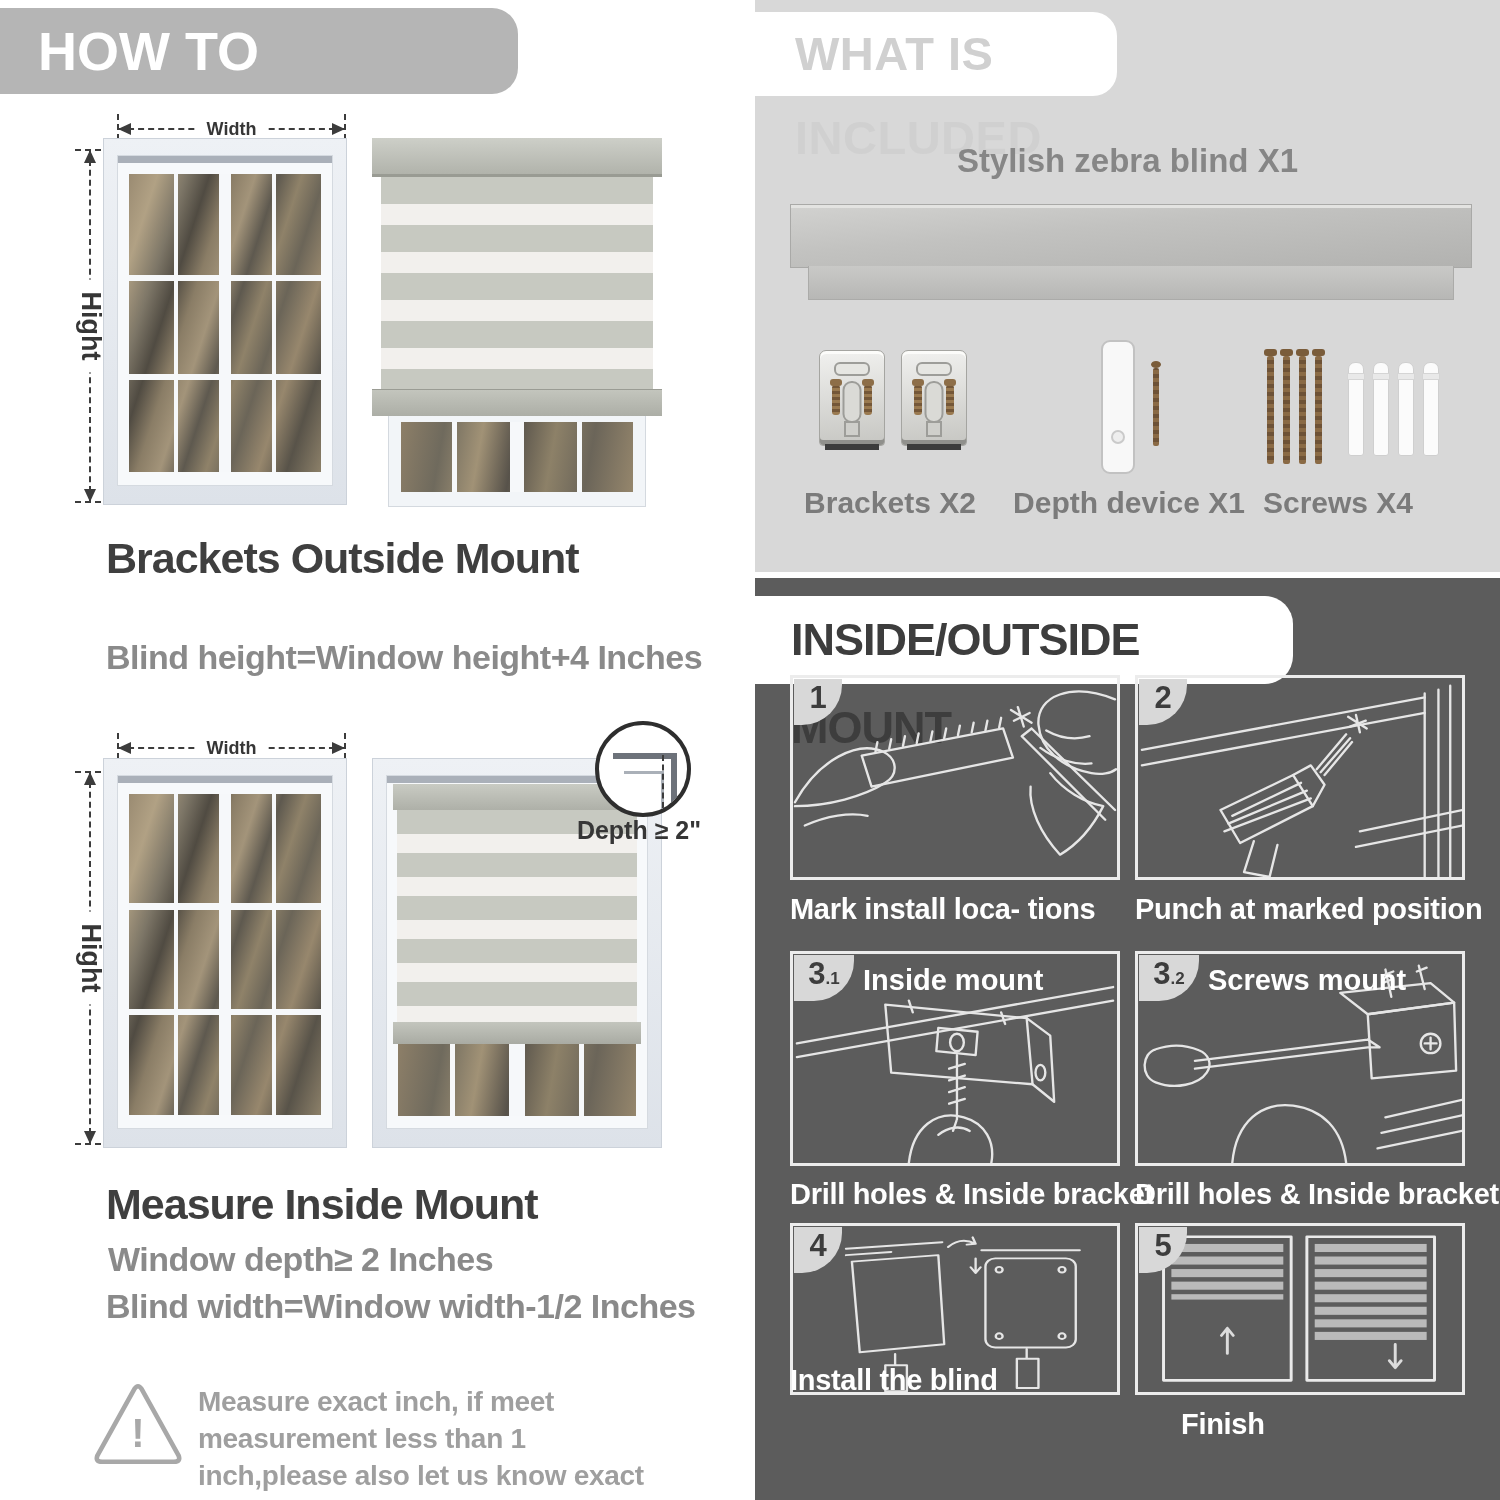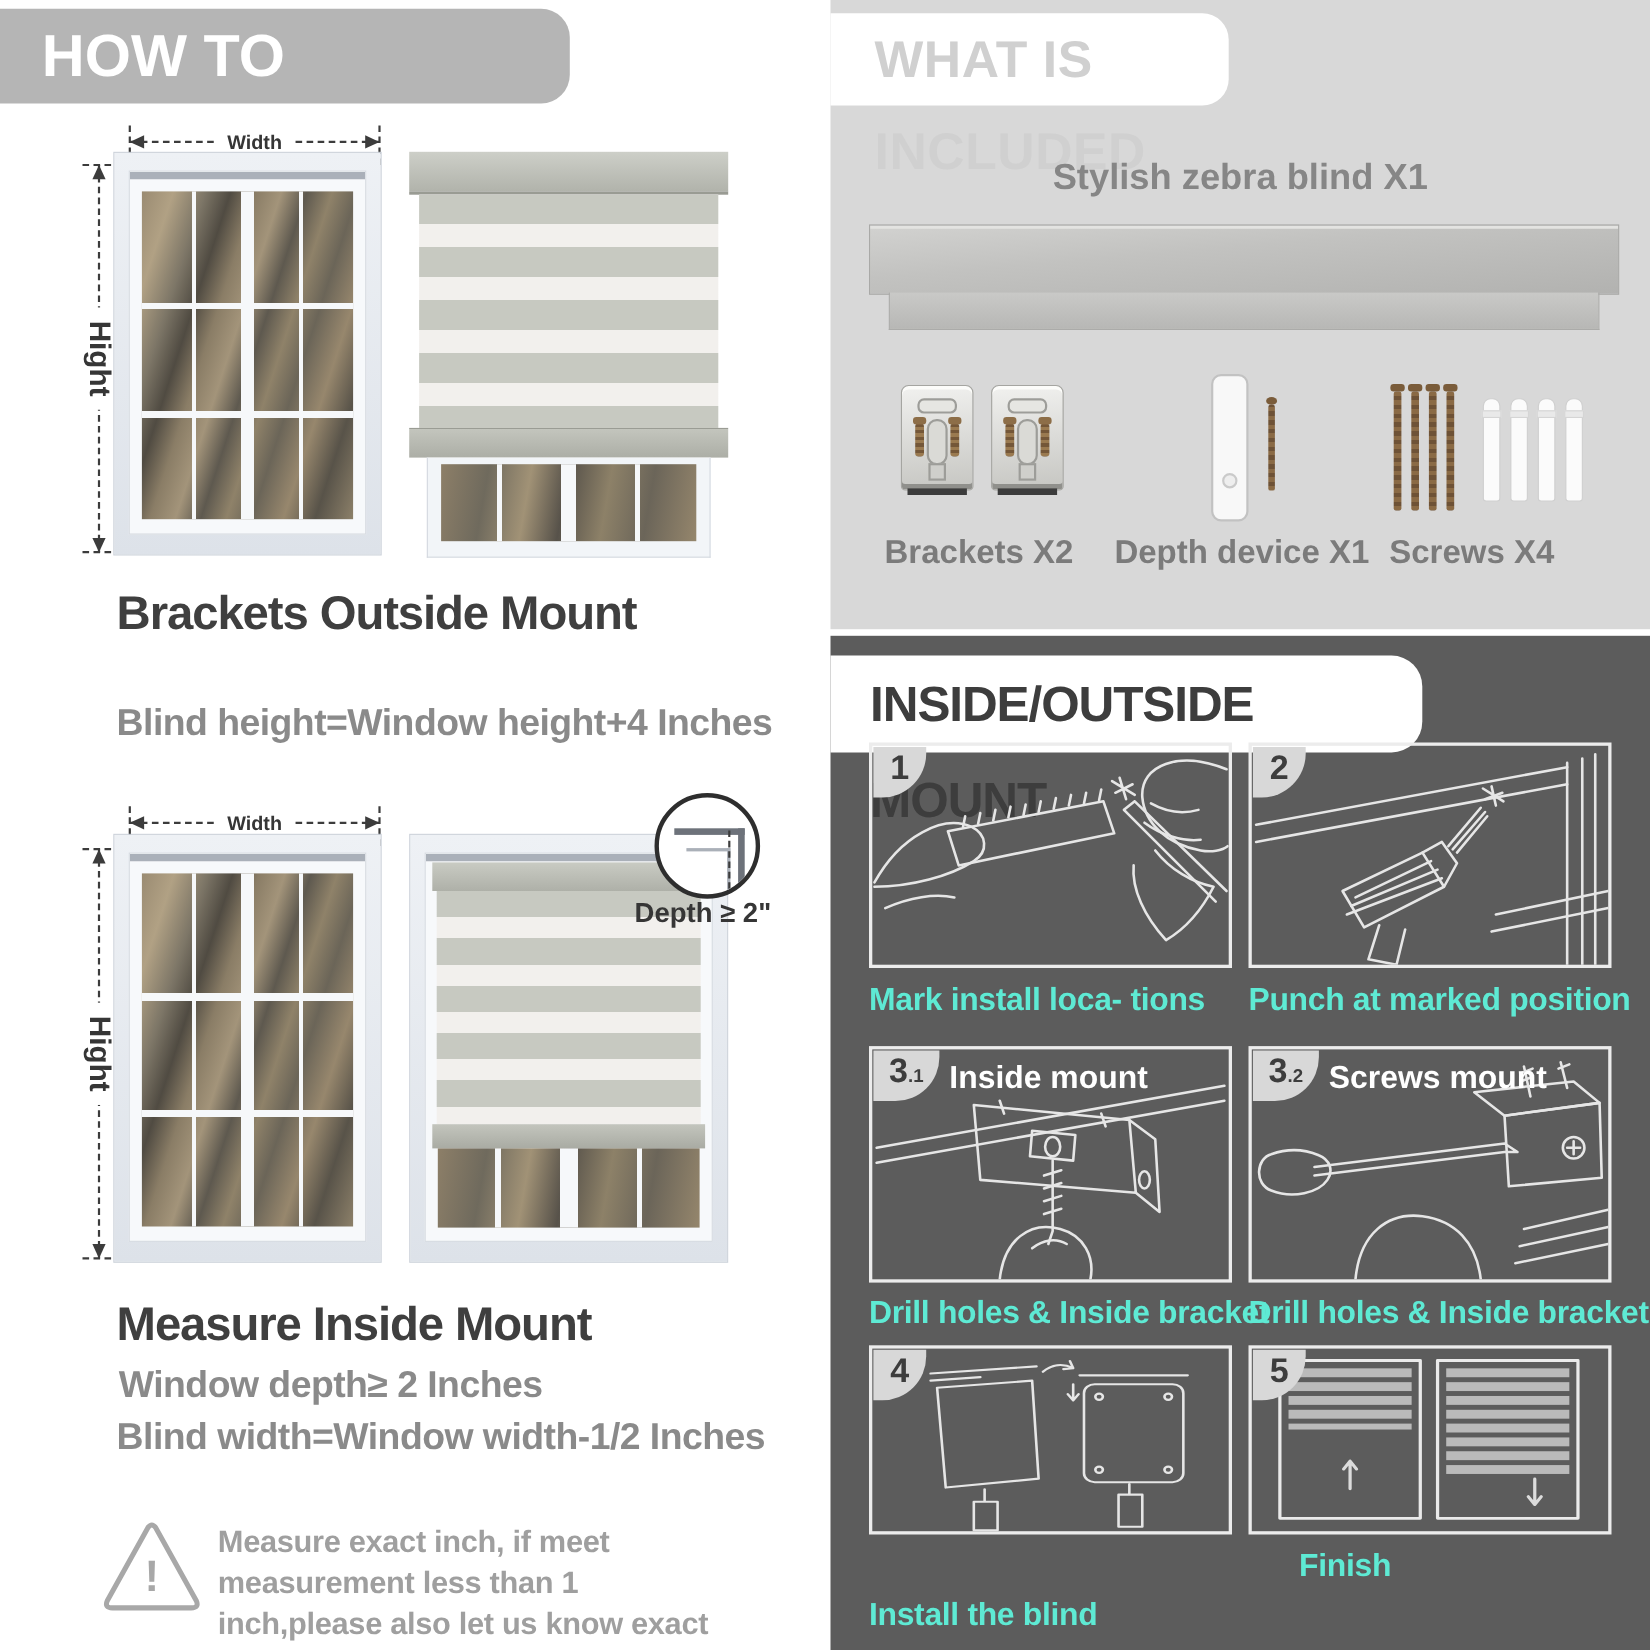--- a/index.html
+++ b/index.html
@@ -127,21 +127,21 @@
     border-radius:0 28px 28px 0;color:#3d3d3d;font-size:45px;font-weight:bold;
     line-height:88px;padding-left:36px;box-sizing:border-box;letter-spacing:-1px;}
   .step-panel{position:absolute;border:3px solid #ececec;box-sizing:border-box;}
   .art{position:absolute;inset:0;width:100%;height:100%;}
   .badge{position:absolute;left:1px;top:1px;width:48px;height:46px;background:#d8d8d8;
     border-radius:0 0 40px 0;color:#3d3d3d;font-weight:bold;font-size:31px;
     display:flex;align-items:flex-start;justify-content:center;padding-top:1px;box-sizing:border-box;}
   .badge .sub{font-size:17px;margin-top:13px;}
   .badge.wide{width:60px;}
   .panel-title{position:absolute;left:70px;top:10px;color:#fff;font-size:29px;font-weight:bold;}
-  .caption{position:absolute;color:#5eead4;font-size:29px;font-weight:bold;letter-spacing:-0.3px;}
+  .caption{position:absolute;color:#ffffff;font-size:29px;font-weight:bold;letter-spacing:-0.3px;}
 </style>
 </head>
 <body>
 
 <div class="page">
 
   <div class="abs lh-header">HOW TO MEASURE</div>
 
   <div class="abs dim-w" style="left:118px;top:128px;width:227px;">
     <span class="tickl"></span>
@@ -379,21 +379,21 @@
           <path d="M192,30 L292,30"></path>
           <path d="M186,40 L186,58 M186,58 L181,51 M186,58 L191,51"></path>
           <path d="M238,152 L238,164 M228,164 L250,164 L250,200 L228,200 L228,164"></path>
         </g>
       </svg>
       <div class="badge">
           <span>4</span>
           <span class="sub"></span>
         </div>
     </div>
-    <div class="caption" style="left:35px;top:874px;">Install the blind</div>
+    <div class="caption" style="left:35px;top:786px;">Install the blind</div>
 
     <div class="step-panel" style="left:380px;top:645px;width:330px;height:172px;">
       <svg class="art" viewBox="0 0 330 185" preserveAspectRatio="none">
         <g fill="none" stroke="#f2f2f2" stroke-width="3" stroke-linejoin="round" opacity="0.95">
           <rect x="26" y="12" width="130" height="160"></rect>
           <rect x="172" y="12" width="130" height="160"></rect>
         </g>
         <g fill="#cbcbcb" opacity="0.85">
           <rect x="34" y="20" width="114" height="9"></rect>
             <rect x="34" y="34" width="114" height="9"></rect>

